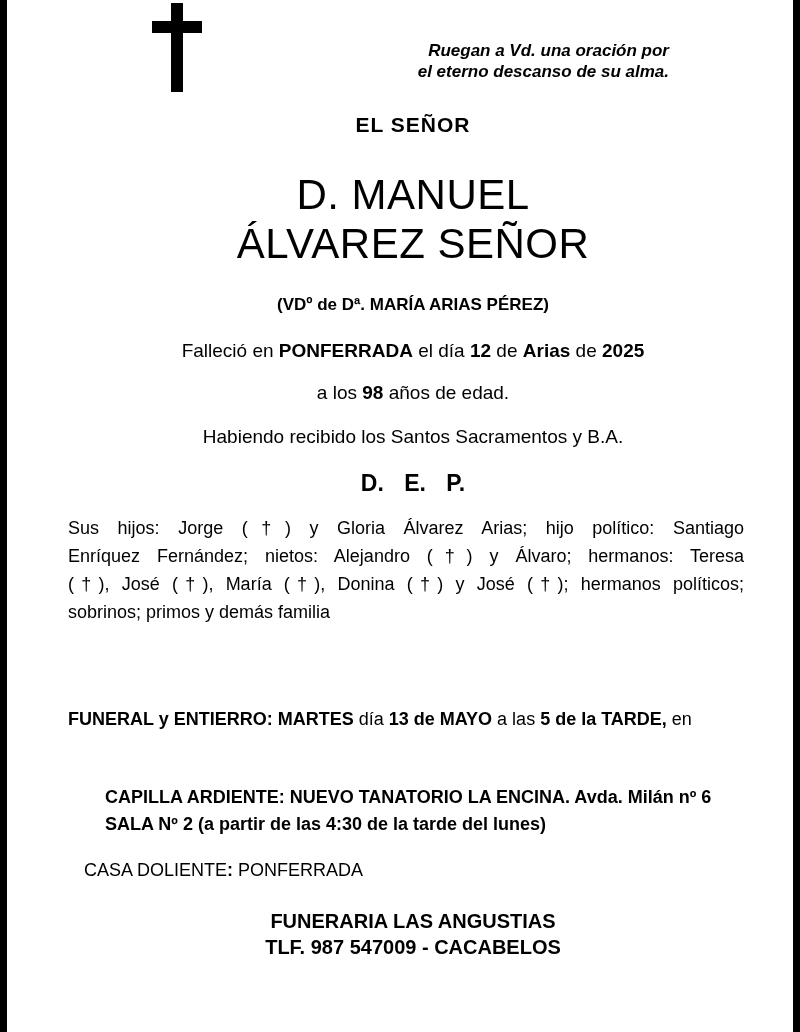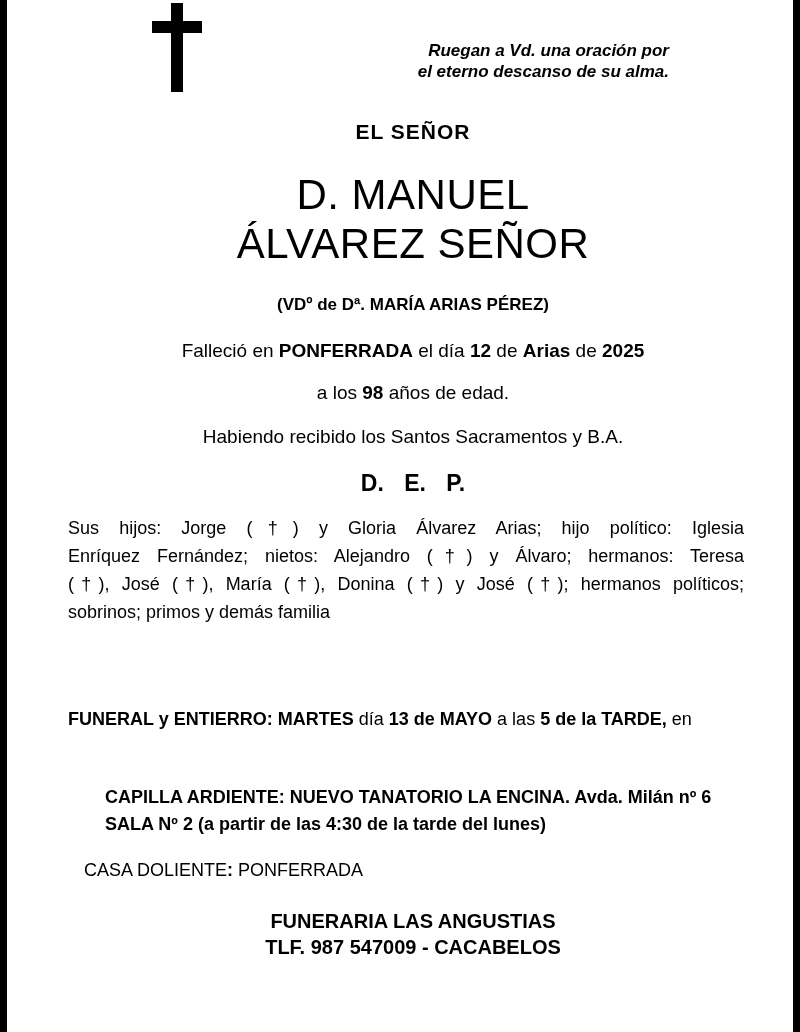--- a/index.html
+++ b/index.html
@@ -18,21 +18,21 @@
   .cross{position:absolute;background:#000;}
   .cross-v{left:171px;top:3px;width:12px;height:89px;}
   .cross-h{left:152px;top:21px;width:50px;height:12px;}
 
   .blk{position:absolute;left:68px;width:690px;}
   .para{position:absolute;left:68px;width:676px;}
 
   .center{text-align:center;}
   .b{font-weight:bold;}
 
-  .honorific{top:120px;font-size:21px;font-weight:bold;letter-spacing:1px;}
+  .honorific{top:113px;font-size:21px;font-weight:bold;letter-spacing:1px;}
   .deceased-name{top:170px;font-size:42px;font-weight:normal;line-height:49px;letter-spacing:0.5px;}
   .widow{top:295px;font-size:17px;font-weight:bold;}
   .death-line{top:340px;font-size:19px;white-space:nowrap;}
   .age-line{top:382px;font-size:19px;white-space:nowrap;}
   .sacraments{top:426px;font-size:19px;white-space:nowrap;}
   .dep{top:470px;font-size:23px;font-weight:bold;word-spacing:14px;}
 
   .family{top:514px;font-size:18px;line-height:28px;}
   .jline{text-align:justify;text-align-last:justify;white-space:normal;}
 
@@ -70,21 +70,21 @@
 
   <div class="blk center death-line"><span>Falleció en </span><span class="b">PONFERRADA</span><span> el día </span><span class="b">12</span><span> de </span><span class="b">Arias</span><span> de </span><span class="b">2025</span></div>
 
   <div class="blk center age-line"><span>a los </span><span class="b">98</span><span> años de edad.</span></div>
 
   <div class="blk center dep">D. E. P.</div>
 
   <div class="blk center sacraments">Habiendo recibido los Santos Sacramentos y B.A.</div>
 
   <div class="para family">
-    <div class="jline">Sus hijos: Jorge (†) y Gloria Álvarez Arias; hijo político: Iglesia</div>
+    <div class="jline">Sus hijos: Jorge (†) y Gloria Álvarez Arias; hijo político: Santiago</div>
     <div class="jline">Enríquez Fernández; nietos: Alejandro (†) y Álvaro; hermanos: Teresa</div>
     <div class="jline">(†), José (†), María (†), Donina (†) y José (†); hermanos políticos;</div>
     <div>sobrinos; primos y demás familia</div>
   </div>
 
   <div class="prayer">
     <div>Ruegan a Vd. una oración por</div>
     <div>el eterno descanso de su alma.</div>
   </div>
 

